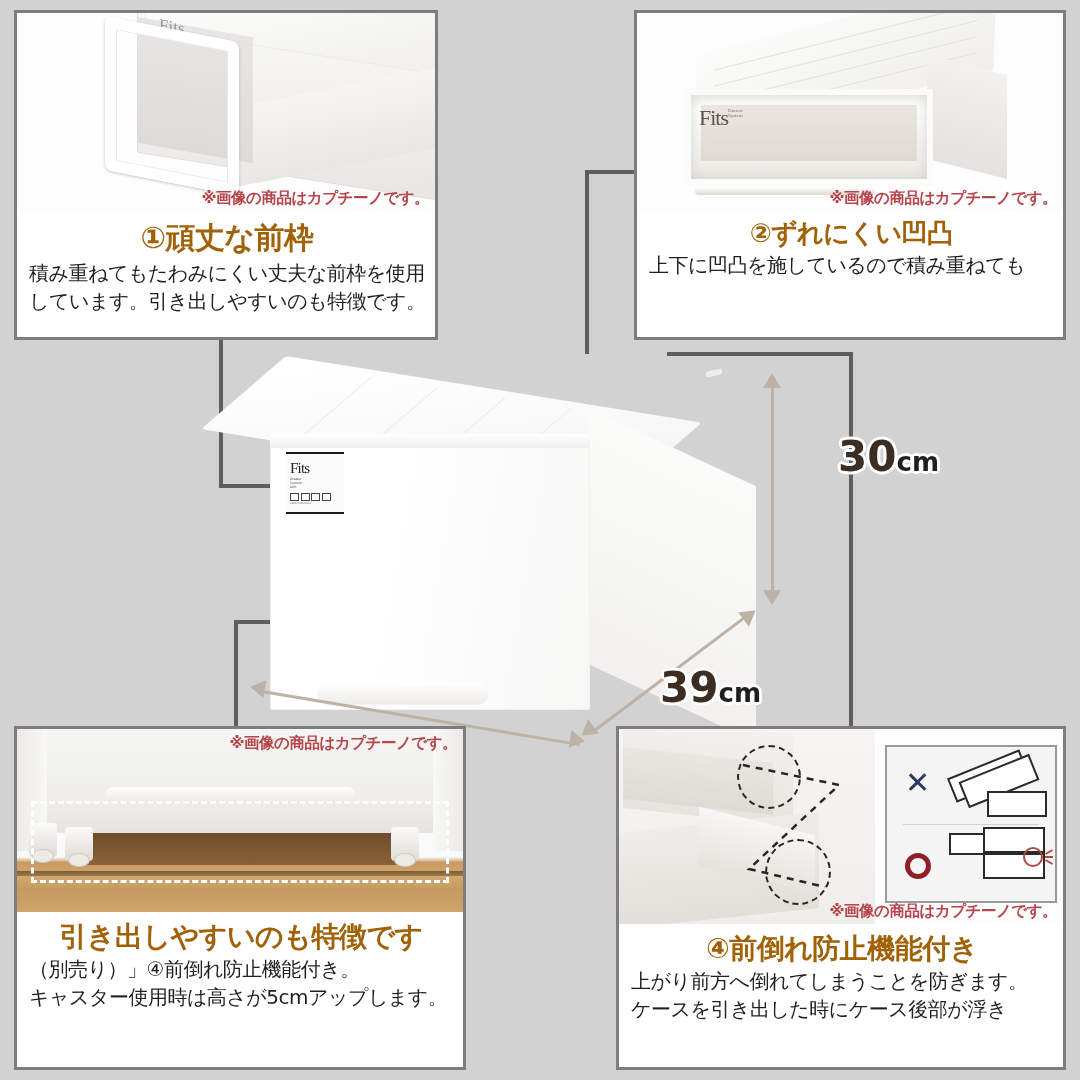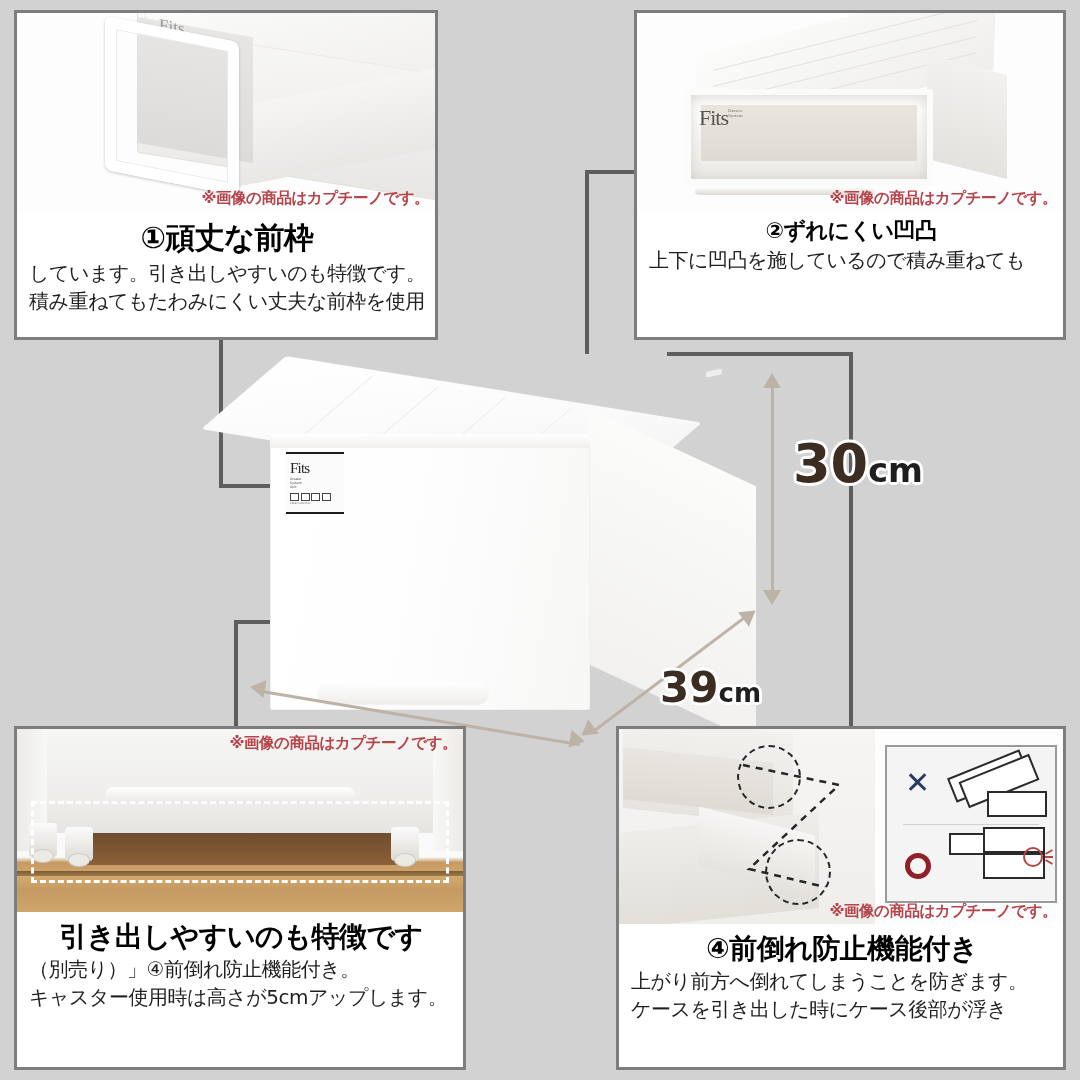--- a/index.html
+++ b/index.html
@@ -35,21 +35,21 @@
     position:absolute;
     right:6px;
     color:#b5444b;
     font-weight:bold;
     letter-spacing:-0.5px;
     white-space:nowrap;
     font-size:15.5px;
   }
   .p-title {
     font-weight:bold;
-    color:#000000;
+    color:#a16207;
     letter-spacing:-0.5px;
     white-space:nowrap;
   }
   .p-desc {
     color:#1f1f1f;
     letter-spacing:-0.5px;
     white-space:nowrap;
   }
 
   
@@ -57,21 +57,21 @@
   #panel2 { left:634px; top:10px;  width:432px; height:330px; }
   #panel3 { left:14px;  top:726px; width:452px; height:344px; }
   #panel4 { left:616px; top:726px; width:450px; height:344px; }
 
   #panel1 .panel-photo { height:200px; }
   #panel2 .panel-photo { height:198px; }
   #panel3 .panel-photo { height:183px; }
   #panel4 .panel-photo { height:195px; }
 
   #panel1 .p-title { font-size:30px; text-align:center; margin-top:1px; }
-  #panel2 .p-title { font-size:22px; text-align:center; margin-top:1px; }
+  #panel2 .p-title { font-size:26px; text-align:center; margin-top:1px; }
   #panel3 .p-title { font-size:28px; text-align:center; margin-top:2px; }
   #panel4 .p-title { font-size:28px; text-align:center; margin-top:2px; }
 
   #panel1 .p-desc, #panel2 .p-desc { font-size:20px; line-height:1.42; }
   #panel3 .p-desc, #panel4 .p-desc { font-size:20px; line-height:1.38; }
 
   #panel1 .note { bottom:4px; font-size:15.5px; }
   #panel2 .note { bottom:2px; font-size:15.5px; }
   #panel3 .note { top:4px;    font-size:15.5px; }
   #panel4 .note { bottom:2px; font-size:15.5px; }
@@ -366,21 +366,21 @@
           <b></b>
           <b></b>
         </div>
       <div class="cap">nonor reference</div>
     </div>
   </div>
 
   <div class="dim-line" style="left:771px; top:388px; width:3px; height:208px;"></div>
   <div class="arrow-v arrow-up" style="left:763px; top:373px;"></div>
   <div class="arrow-v arrow-down" style="left:763px; top:590px;"></div>
-  <div class="dim-label" style="left:793px; top:432px; font-size:54px;">
+  <div class="dim-label" style="left:838px; top:432px; font-size:42px;">
     <span>30</span><span class="u">cm</span>
   </div>
 
   <div class="dim-line" style="left:262px; top:690px; width:322px; height:3px; transform:rotate(9.5deg); transform-origin:left center;"></div>
   <div class="arrow-h arrow-left" style="left:250px; top:679px; transform:rotate(9.5deg);"></div>
   <div class="arrow-h arrow-right" style="left:570px; top:731px; transform:rotate(9.5deg);"></div>
 
   <div class="dim-line" style="left:592px; top:731px; width:198px; height:3px; transform:rotate(-37deg); transform-origin:left center;"></div>
   <div class="arrow-h arrow-left" style="left:580px; top:722px; transform:rotate(-37deg);"></div>
   <div class="arrow-h arrow-right" style="left:742px; top:606px; transform:rotate(-37deg);"></div>
@@ -393,22 +393,22 @@
       <div class="ph1-box"></div>
       <div class="ph1-lid"></div>
       <div class="ph1-side"></div>
       <div class="ph1-inner"></div>
       <div class="ph1-logo">Fits</div>
       <div class="ph1-handle"></div>
       <div class="note">※画像の商品はカプチーノです。</div>
     </div>
     <div class="panel-body">
       <div class="p-title">①頑丈な前枠</div>
+      <div class="p-desc">積み重ねてもたわみにくい丈夫な前枠を使用</div>
       <div class="p-desc">しています。引き出しやすいのも特徴です。</div>
-      <div class="p-desc">積み重ねてもたわみにくい丈夫な前枠を使用</div>
     </div>
   </div>
 
   <div class="panel" id="panel2">
     <div class="panel-photo">
       <div class="ph2-top">
         <div class="ph2-top-lines">
           <i style="top:22%"></i>
             <i style="top:40%"></i>
             <i style="top:58%"></i>

